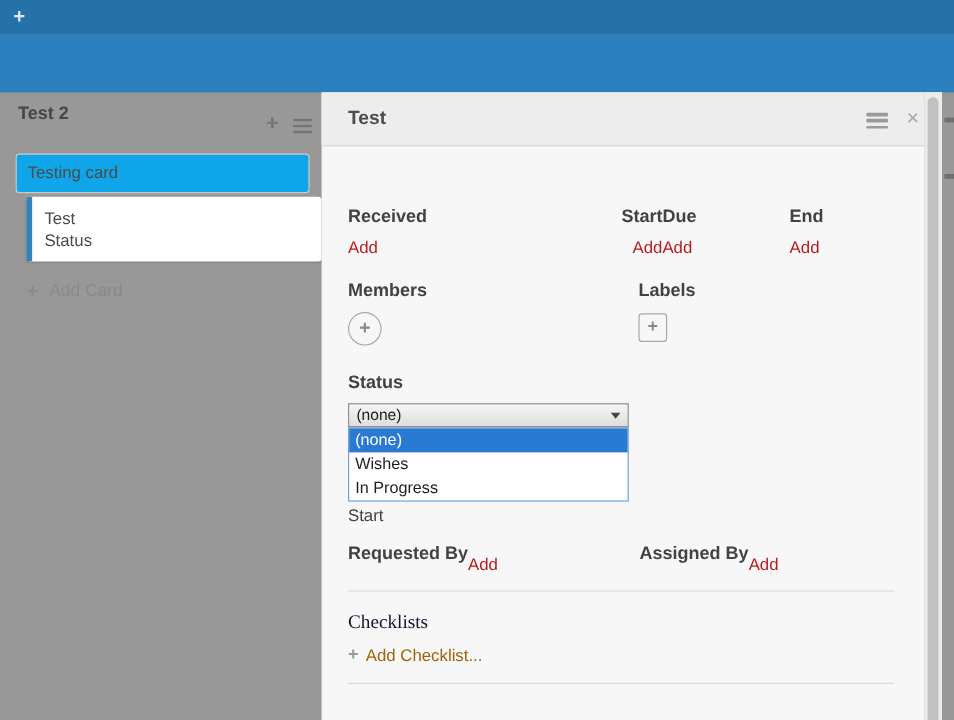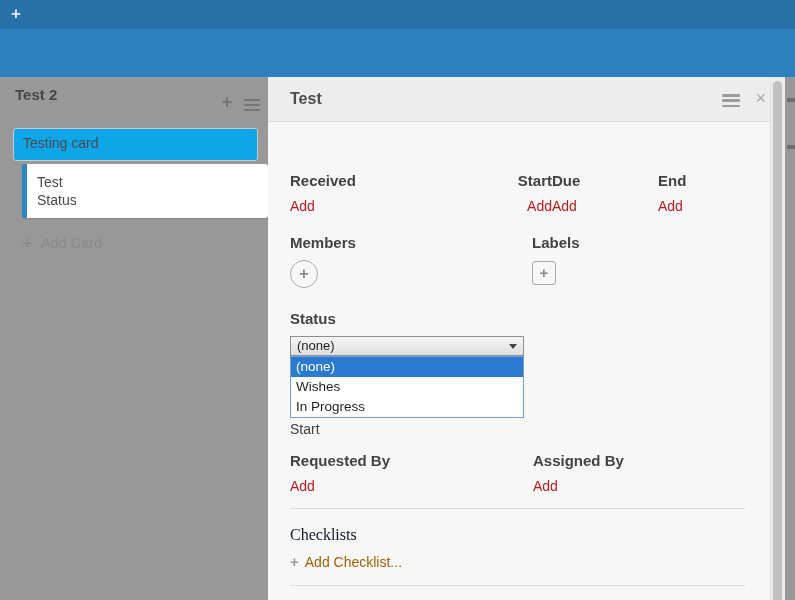--- a/index.html
+++ b/index.html
@@ -91,21 +91,21 @@
   .select-caret {
     position:absolute; right:6px; top:7px; width:0; height:0;
     border-left:4px solid transparent; border-right:4px solid transparent; border-top:5px solid #444;
   }
   .status-dropdown { width:234px; background:#ffffff; border:1px solid #74a0d6; }
   .dd-option { height:20px; font-size:13.5px; color:#1f1f1f; line-height:20px; padding-left:5px; cursor:pointer; }
   .dd-option.highlighted { background:#2a7ad2; color:#ffffff; }
   .edit-link { display:inline-block; margin-top:3px; font-size:14px; color:#414141; cursor:pointer; }
 
   .people-row { display:flex; margin-top:14px; }
-  .people-col { display:flex; flex-direction:column; align-items:flex-start; }
+  .people-col { display:flex; flex-direction:row; align-items:flex-start; }
   .people-col:nth-child(1){ width:243px; }
 
   .divider { border-top:1px solid #dbdbdb; margin-top:14px; }
   .checklists-h { margin-top:17px; font-size:16px; color:#0f172a;font-family:Liberation Serif, serif; }
   .add-checklist { margin-top:9px; display:flex; align-items:center; cursor:pointer; }
   .add-checklist .plus { color:#9a9a9a; font-size:15px; font-weight:bold; margin-right:6px; }
   .add-checklist .lbl { font-size:14px; color:#a16207; }
   .divider-b { border-top:1px solid #dbdbdb; margin-top:15px; }
 
   

